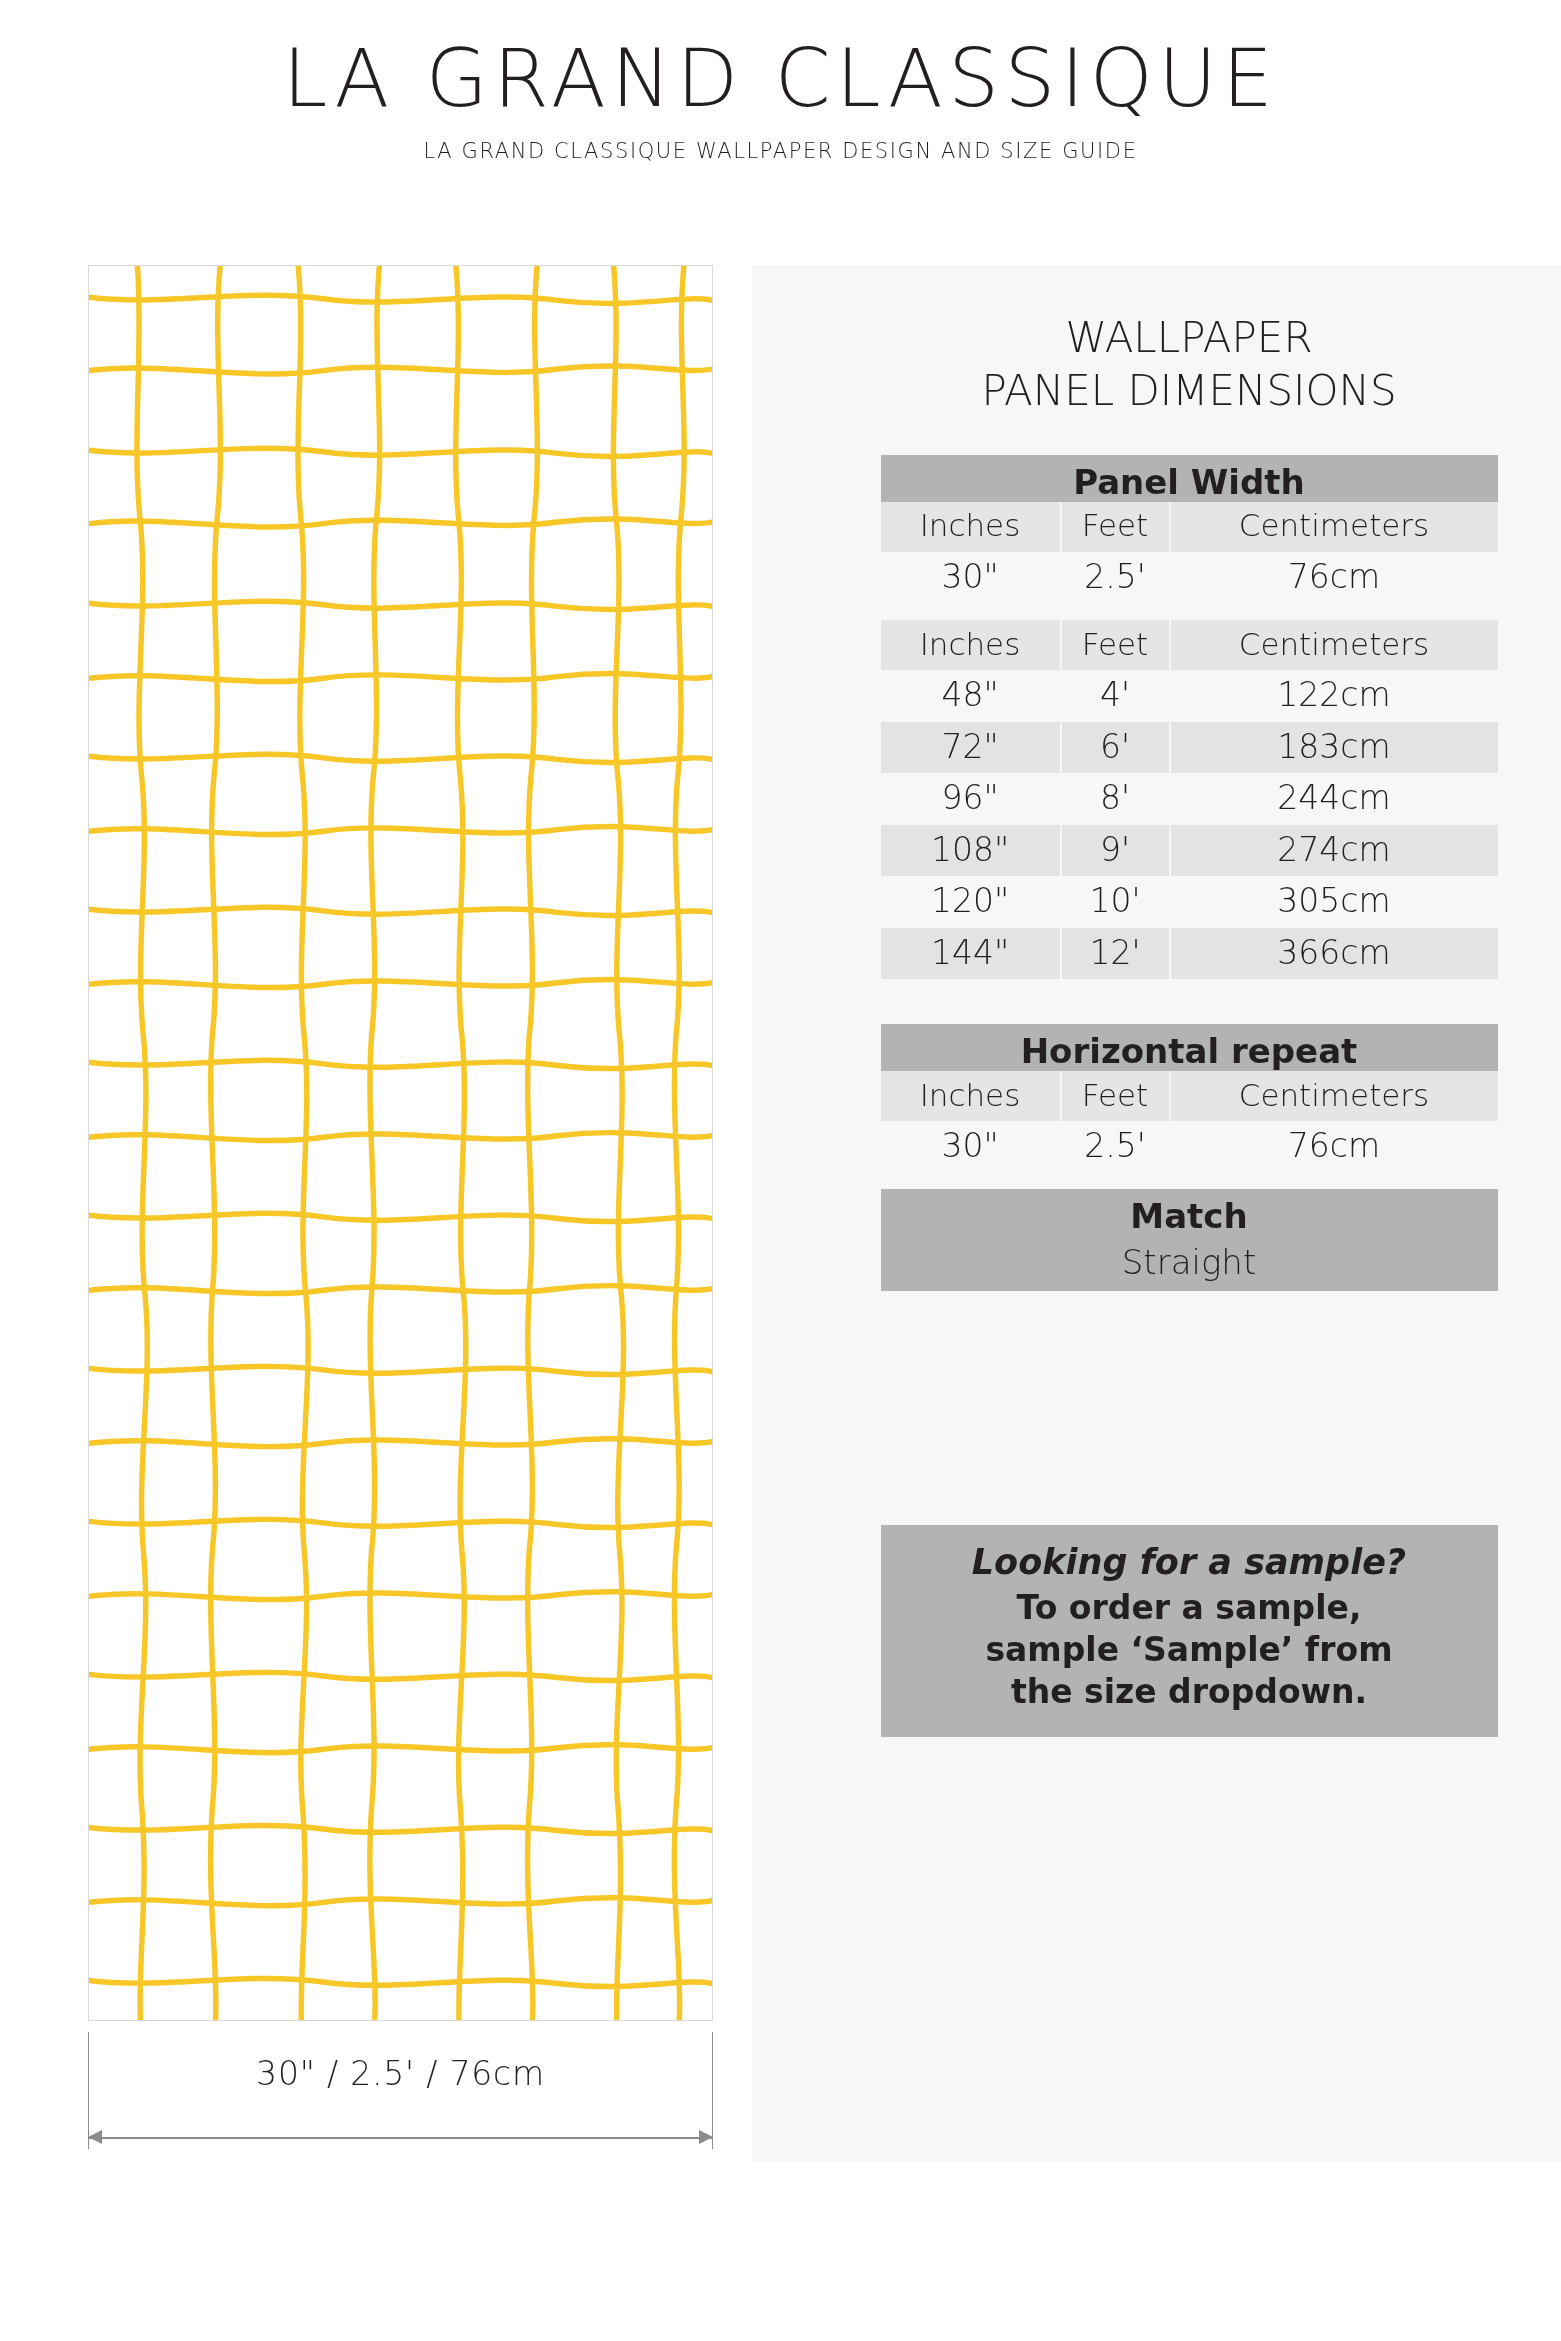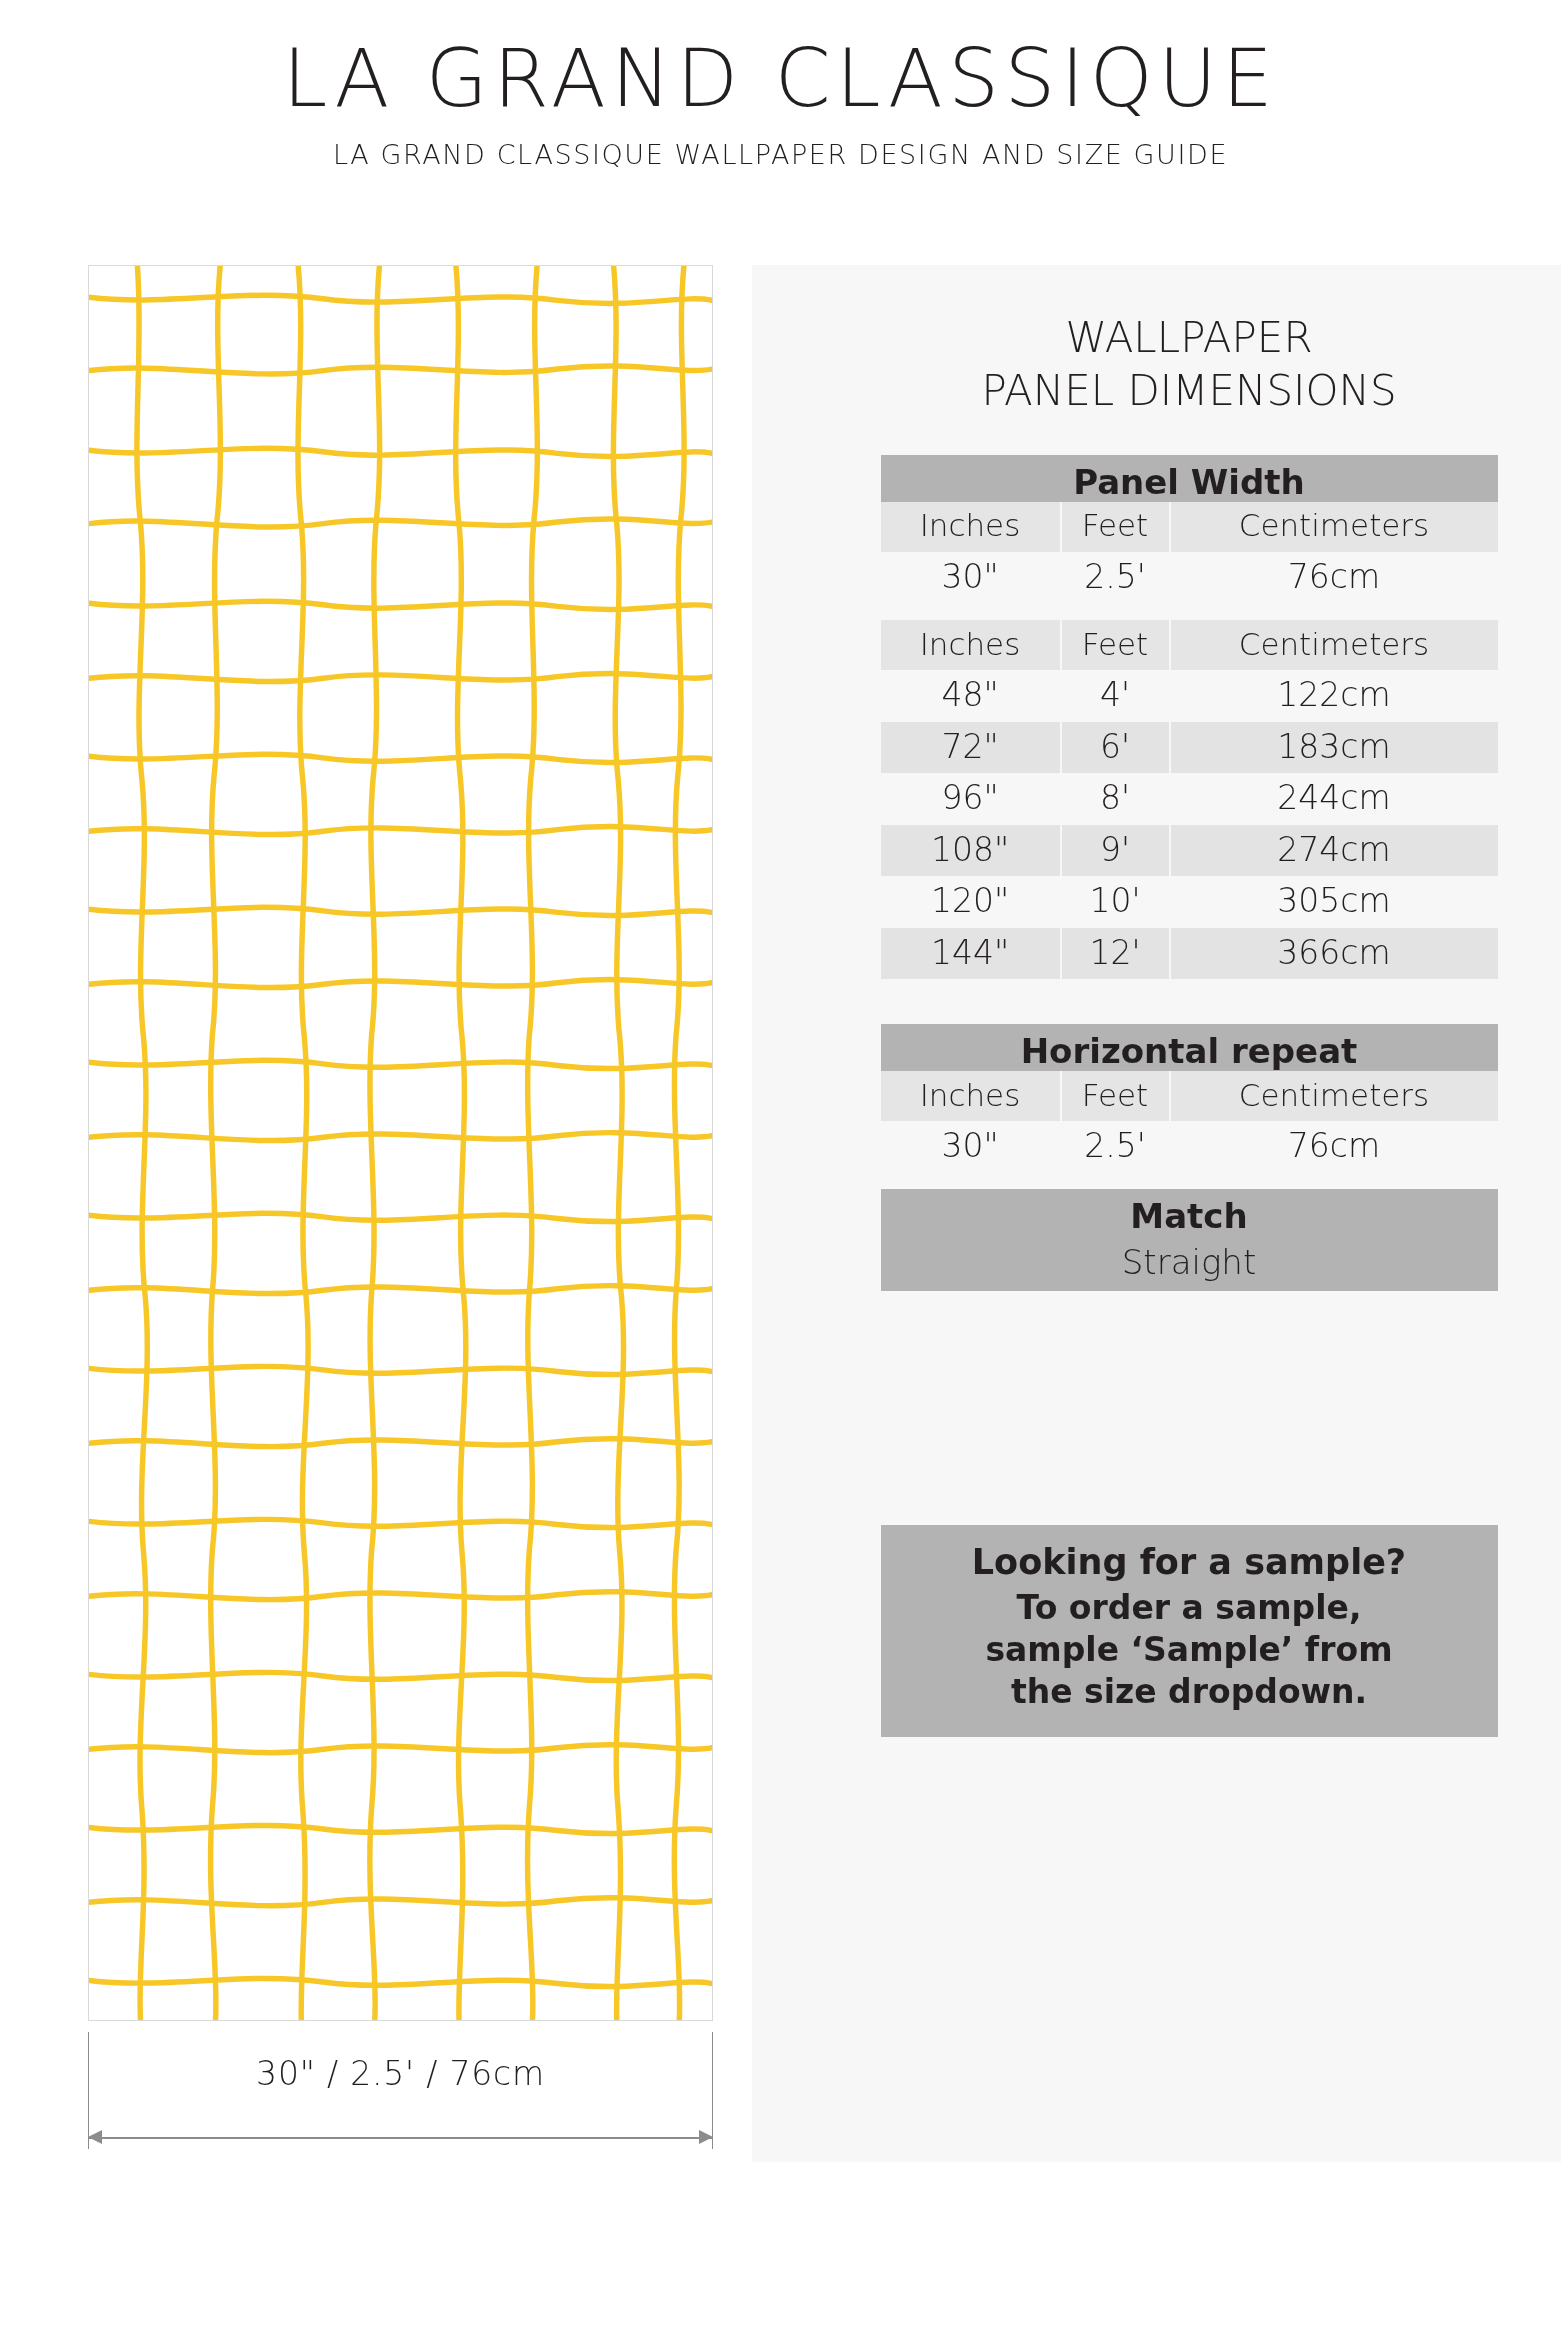--- a/index.html
+++ b/index.html
@@ -29,21 +29,21 @@
     font-size: 80px;
     letter-spacing: 5.5px;
     line-height: 1.04;
     color: #231f20;
     white-space: nowrap;
   }
   .brand-sub {
     margin-top: 19px;
     font-family: "DejaVu Sans", sans-serif;
     font-weight: 300;
-    font-size: 27px;
+    font-size: 21px;
     letter-spacing: 1.6px;
     color: #231f20;
     white-space: nowrap;
   }
 
   
   .content {
     position: absolute;
     top: 265px;
     left: 0;
@@ -194,20 +194,21 @@
     text-align: center;
     padding: 17px 15.6px 23.4px 15.6px;
     font-family: "DejaVu Sans", sans-serif;
     font-weight: 300;
     color: #231f20;
   }
   .sample-title {
     font-weight: 700;
     font-size: 35px;
     margin-bottom: 4.7px;
+    font-style: italic;
   }
   .sample-text {
     font-size: 33px;
     line-height: 1.28;
     font-weight: bold;
   }
   .sample-spacer { height: 234px; }
 </style>
 </head>
 <body>

